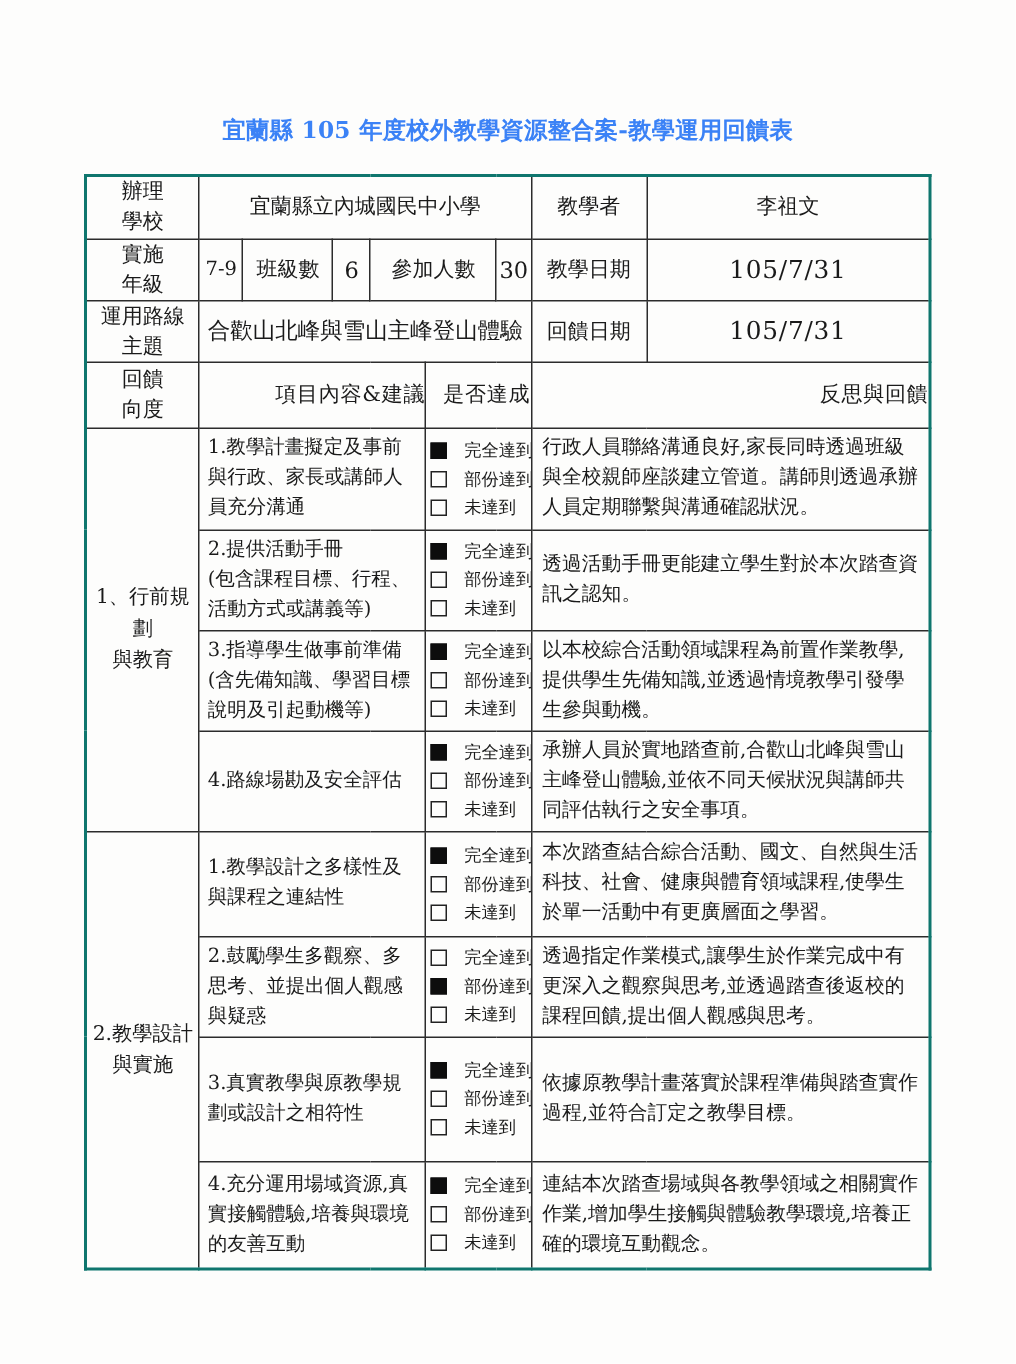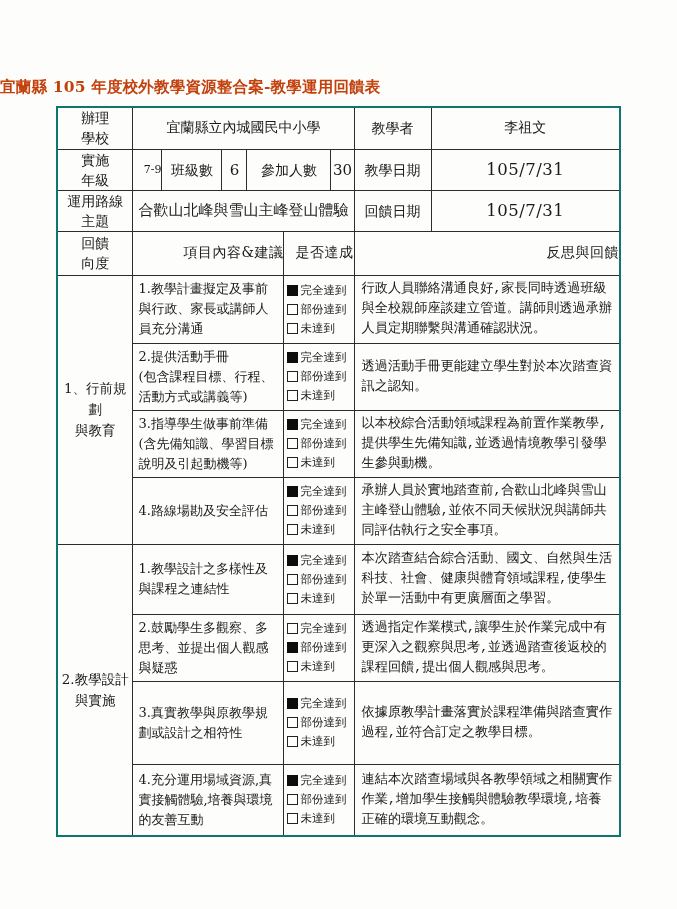--- a/index.html
+++ b/index.html
@@ -6,25 +6,26 @@
   html, body { background: #ffffff; }
   body {
     width: 677px; height: 909px;
     font-family: "DejaVu Serif", "Liberation Serif", serif;
     color: #1a1a1a;
     overflow: hidden;
     background: #fdfdfc;
   }
   .doc { padding-top: 77px; }
   .title {
+    text-align: center;
     font-weight: bold;
     font-size: 15.5px;
     letter-spacing: 0.2px;
-    color: #c2410c;
-    margin-bottom: 8px;
+    color: #3b82f6;
+    margin-bottom: 18px;
   }
   table.form {
     border-collapse: collapse;
     table-layout: fixed;
     width: 563px;
     margin: 0 auto;
     border: 2px solid #0f766e;
   }
   table.form td {
     border: 1.5px solid #2c2c2c;
@@ -43,42 +44,41 @@
     white-space: pre-line;
   }
   .seclbl {
     text-align: center;
     font-size: 13.5px;
     line-height: 21px;
     white-space: pre-line;
   }
   .val { text-align: center; font-size: 14px; }
   .date { text-align: center; font-size: 16.5px; letter-spacing: 0.5px; }
-  .small { text-align: right; font-size: 11px; }
+  .small { text-align: center; font-size: 13px; }
   .num { text-align: center; font-size: 15px; }
   .theme { text-align: center; font-size: 15px; line-height: 21px; padding: 0 5px; }
   .hdr { text-align: right; font-size: 14px; letter-spacing: 0.5px; }
 
   .item-cell {
     font-size: 13px;
     line-height: 20px;
     padding: 3px 4px 3px 5px;
     white-space: pre-line;
     text-align: left;
   }
   .refl-cell {
     font-size: 13.2px;
     line-height: 20px;
     padding: 3px 6px 3px 7px;
     text-align: left;
-    font-family: Liberation Mono, monospace;
   }
   .achv-cell { padding: 2px 1px 2px 3px; }
   .opts { display: flex; flex-direction: column; justify-content: center; gap: 4px; }
-  .opt { display: flex; align-items: center; gap: 2px; }
+  .opt { display: flex; align-items: center; gap: 11px; }
   .box {
     width: 11px; height: 11px;
     border: 1.5px solid #222;
     background: #fdfdfc;
     flex: none;
   }
   .box.checked { background: #0d0d0d; border-color: #0d0d0d; }
   .opt-label { font-size: 11.5px; white-space: nowrap; }
 </style>
 </head>

